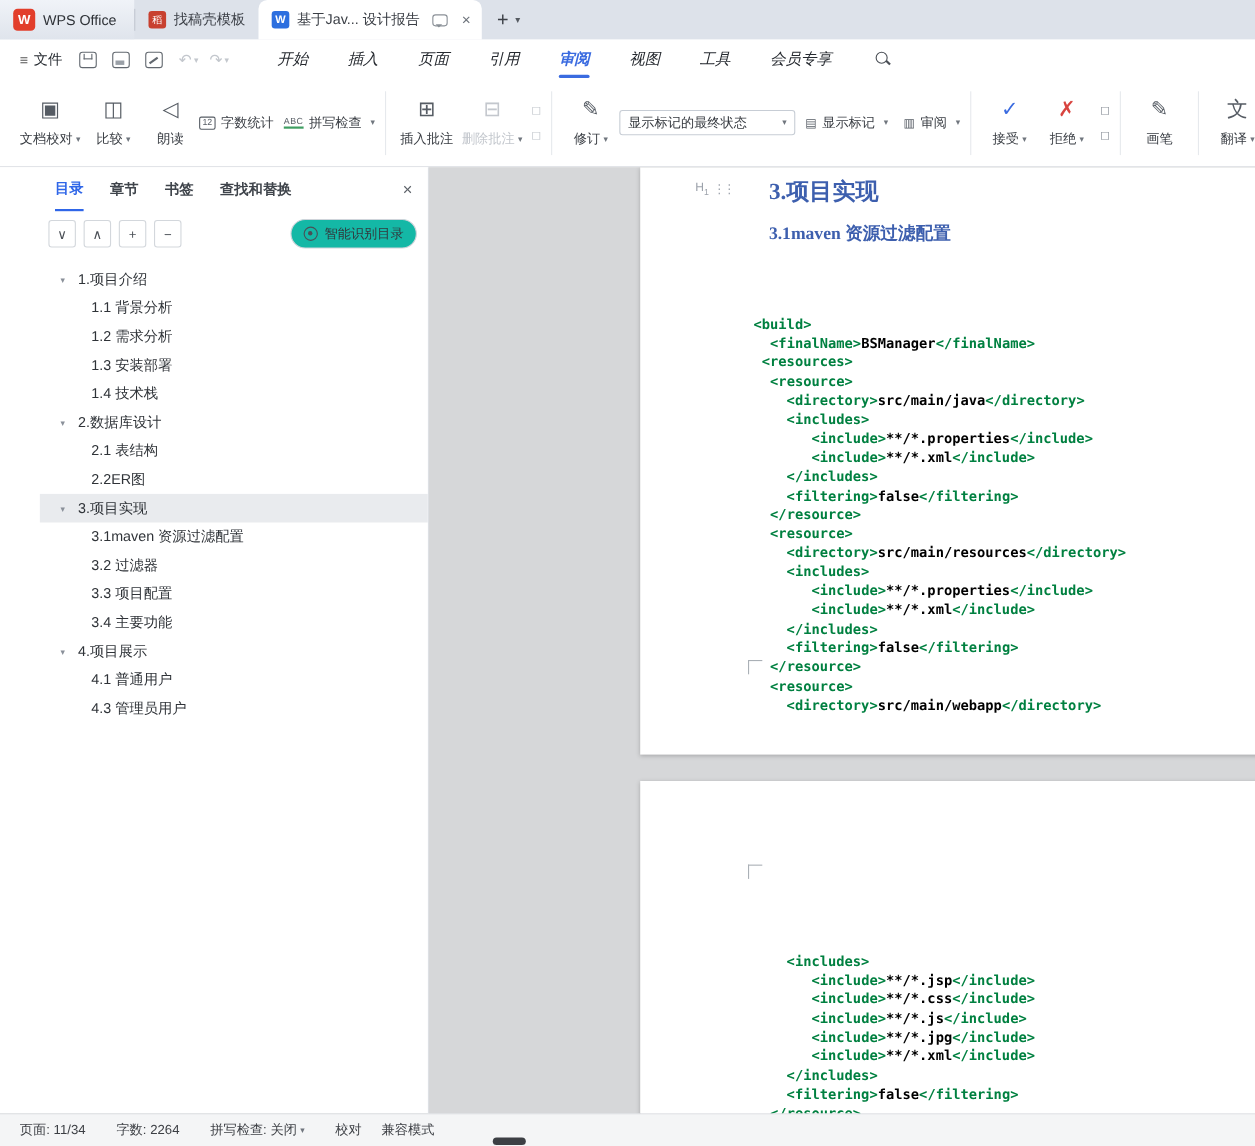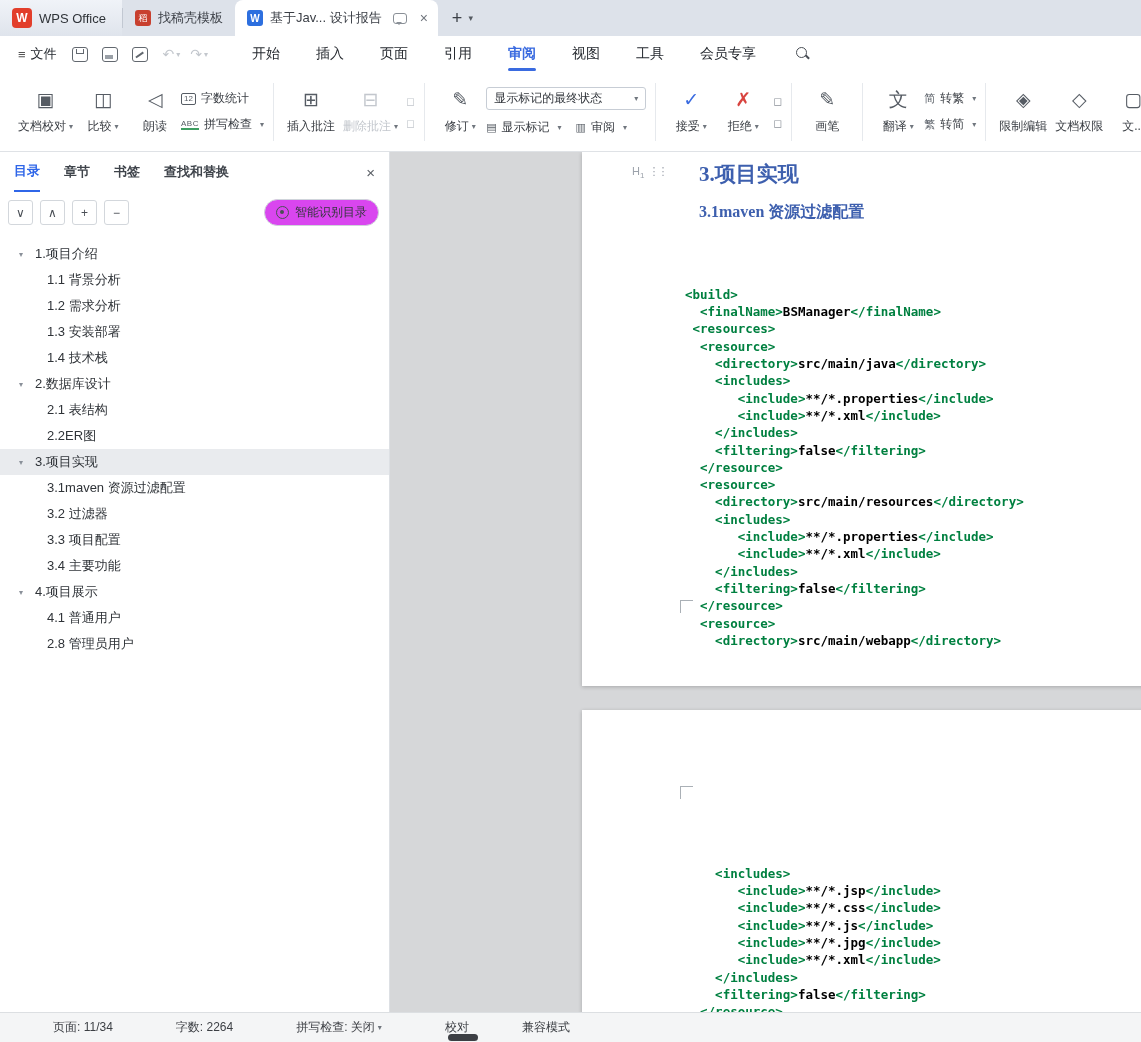--- a/index.html
+++ b/index.html
@@ -27,58 +27,58 @@
   .menubar { height:36px; background:#fff; display:flex; align-items:center; padding:0 10px; flex:none; }
   .file-btn { display:flex; align-items:center; gap:5px; font-size:13px; color:#24292f; padding:0 8px; }
   .hamb { font-size:13px; color:#555; }
   .qicon { width:16px; height:15px; border:1.4px solid #62686f; border-radius:3px; margin:0 7px; position:relative; display:inline-block; }
   .qi-save::after { content:""; position:absolute; left:3px; top:1px; width:6px; height:4px; border:1px solid #62686f; border-top:none; }
   .qi-print::after { content:""; position:absolute; left:2px; bottom:2px; width:8px; height:4px; background:#9aa0a7; }
   .qi-fmt::after { content:""; position:absolute; left:2px; top:6px; width:9px; height:1.5px; background:#62686f; transform:rotate(-35deg); }
   .qarrow { font-size:14px; color:#c3c7cd; margin-left:8px; }
   .chev-s { font-size:8px; color:#c3c7cd; margin:0 2px; }
   .menu-tabs { display:flex; margin-left:24px; height:36px; }
-  .menu-tab { position:relative; padding:0 18px; display:flex; align-items:center; font-size:14px; color:#262a30; }
+  .menu-tab { position:relative; padding:0 18px; display:flex; align-items:center; font-size:14px; color:#262a30;font-style:italic; }
   .menu-tab.active { color:#3a6be0; font-weight:bold; }
   .menu-tab.active::after { content:""; position:absolute; left:50%; transform:translateX(-50%); bottom:1px; width:28px; height:3px; background:#3a6be0; border-radius:2px; }
   .search-ic { width:15px; height:15px; position:relative; margin-left:22px; display:inline-block; }
   .search-ic::before { content:""; position:absolute; left:0; top:0; width:9px; height:9px; border:1.6px solid #4a4f56; border-radius:50%; }
   .search-ic::after { content:""; position:absolute; left:9px; top:9px; width:5px; height:1.6px; background:#4a4f56; transform:rotate(45deg); }
 
   
   .ribbon { height:80px; background:#fff; border-bottom:1px solid #dfe2e6; box-shadow:0 2px 3px rgba(0,0,0,.04); display:flex; align-items:center; padding:0 4px 0 14px; flex:none; overflow:hidden; white-space:nowrap; }
   .rsep { width:1px; height:58px; background:#e6e9ed; margin:0 9px; flex:none; align-self:center; }
   .rbtn { display:flex; flex-direction:column; align-items:center; justify-content:center; min-width:52px; height:66px; gap:7px; font-size:12px; color:#393d43; flex:none; padding:0 4px; }
   .ric { font-size:19px; line-height:22px; height:22px; color:#565c64; }
   .ric.blue { color:#3a6be0; } .ric.red { color:#d8443f; }
   .rlb { display:flex; align-items:center; }
   .rbtn.disabled, .rbtn.disabled .ric, .srow.disabled, .mini.disabled { color:#c3c7cd; }
-  .rstack { display:flex; flex-direction:column; justify-content:center; gap:9px; flex:none; }
+  .rstack { display:flex; flex-direction:row; justify-content:center; gap:9px; flex:none; }
   .srow { display:flex; align-items:center; gap:5px; font-size:12px; color:#393d43; }
   .sic { font-size:11px; color:#565c64; }
   .box12 { border:1.2px solid #565c64; border-radius:2px; font-size:8px; line-height:10px; padding:0 2px; }
   .abc { font-size:8px; border-bottom:2px solid #3f9e62; line-height:9px; letter-spacing:.5px; }
   .combo { width:160px; height:23px; border:1px solid #c7cdd5; border-radius:3px; display:flex; align-items:center; justify-content:space-between; padding:0 7px; font-size:12px; color:#33373d; background:#fff; }
   .srow2 { display:flex; gap:14px; }
   .minicol { display:flex; flex-direction:column; gap:10px; margin-left:4px; flex:none; }
   .mini { font-size:11px; color:#8d939b; line-height:12px; }
   .has-chev::after { content:"▾"; font-size:8px; color:#70767e; margin-left:3px; }
 
   
   .content { flex:1; display:flex; min-height:0; }
 
   
-  .sidebar { width:390px; flex:none; background:#fff; border-right:1px solid #dde0e4; display:flex; flex-direction:column; }
+  .sidebar { width:390px; flex:none; background:#fff; border-right:1px solid #dde0e4; display:flex; flex-direction:column;padding-left:36px; }
   .stabs { display:flex; align-items:center; height:40px; padding:0 14px; gap:24px; font-size:13px; color:#3f444b; flex:none; }
   .stab { height:40px; display:flex; align-items:center;font-weight:bold; }
   .stab.active { color:#2f66e8; border-bottom:2px solid #2f66e8; font-weight:bold; }
   .side-close { margin-left:auto; font-size:15px; color:#5b6067; }
   .sctrl { display:flex; align-items:center; padding:7px 10px 9px 8px; gap:7px; flex:none; }
   .sqbtn { width:25px; height:25px; border:1px solid #d3d7dc; border-radius:3px; display:flex; align-items:center; justify-content:center; font-size:12px; color:#4a4f56; background:#fff; }
-  .smart { margin-left:auto; display:flex; align-items:center; gap:6px; border:1px solid #cfd4da; border-radius:14px; padding:4px 11px; font-size:12px; color:#33373d; background:#d946ef; }
+  .smart { margin-left:auto; display:flex; align-items:center; gap:6px; border:1px solid #cfd4da; border-radius:14px; padding:4px 11px; font-size:12px; color:#33373d; background:#14b8a6; }
   .aicircle { width:13px; height:13px; border:1.3px solid #4a4f56; border-radius:50%; position:relative; }
   .aicircle::after { content:""; position:absolute; left:3px; top:3px; width:4px; height:4px; background:#4a4f56; border-radius:50%; }
   .outline { flex:1; overflow:hidden; padding-top:6px; }
   .outline-item { display:flex; align-items:center; height:26px; padding-left:19px; font-size:13px; color:#2f3338; }
   .outline-item .tri { width:16px; font-size:8px; color:#8a9099; flex:none; }
   .outline-item.lv2 { padding-left:31px; }
   .outline-item.lv2 .tri { visibility:hidden; }
   .outline-item.selected { background:#e9ebee; }
 
   
@@ -94,21 +94,21 @@
   .code { position:absolute; left:103px; font-family:"DejaVu Sans Mono","Liberation Mono",monospace; font-size:12.5px; line-height:17.3px; font-weight:bold; color:#000; white-space:pre; }
   .page1 .code { top:82px; }
   .page2 .code { top:103px; }
   .code .tag { color:#008040; }
   .corner { position:absolute; width:13px; height:13px; border-left:1px solid #aab0b6; border-top:1px solid #aab0b6; }
   .corner-bl { left:98px; top:448px; }
   .corner-tl { left:98px; top:76px; }
 
   
   .statusbar { height:30px; background:#f4f5f6; border-top:1px solid #dcdfe2; display:flex; align-items:center; font-size:12px; color:#3c3f44; padding-left:18px; flex:none; }
-  .sb-item { margin-right:28px; display:flex; align-items:center;margin-left:35px; }
+  .sb-item { margin-right:28px; display:flex; align-items:center; }
   .hscroll-thumb { position:absolute; left:448px; top:1034px; width:30px; height:7px; background:#3c3f44; border-radius:3.5px; z-index:5; }
 </style>
 </head>
 <body>
 
 <div class="window">
 
   <div class="titlebar">
     <div class="app-tab">
       <span class="wps-logo">W</span>
@@ -345,21 +345,21 @@
           <div class="outline-item lv1">
           <span class="tri">▾</span>
           <span class="olabel">4.项目展示</span>
         </div>
           <div class="outline-item lv2">
           <span class="tri">▾</span>
           <span class="olabel">4.1 普通用户</span>
         </div>
           <div class="outline-item lv2">
           <span class="tri">▾</span>
-          <span class="olabel">2.8 管理员用户</span>
+          <span class="olabel">4.3 管理员用户</span>
         </div>
         </div>
     </div>
 
     <div class="docarea">
       <div class="page page1">
         <div class="hctl">
           <span class="h1badge">H<sub>1</sub></span>
           <span class="draghandle">⋮⋮</span>
         </div>

